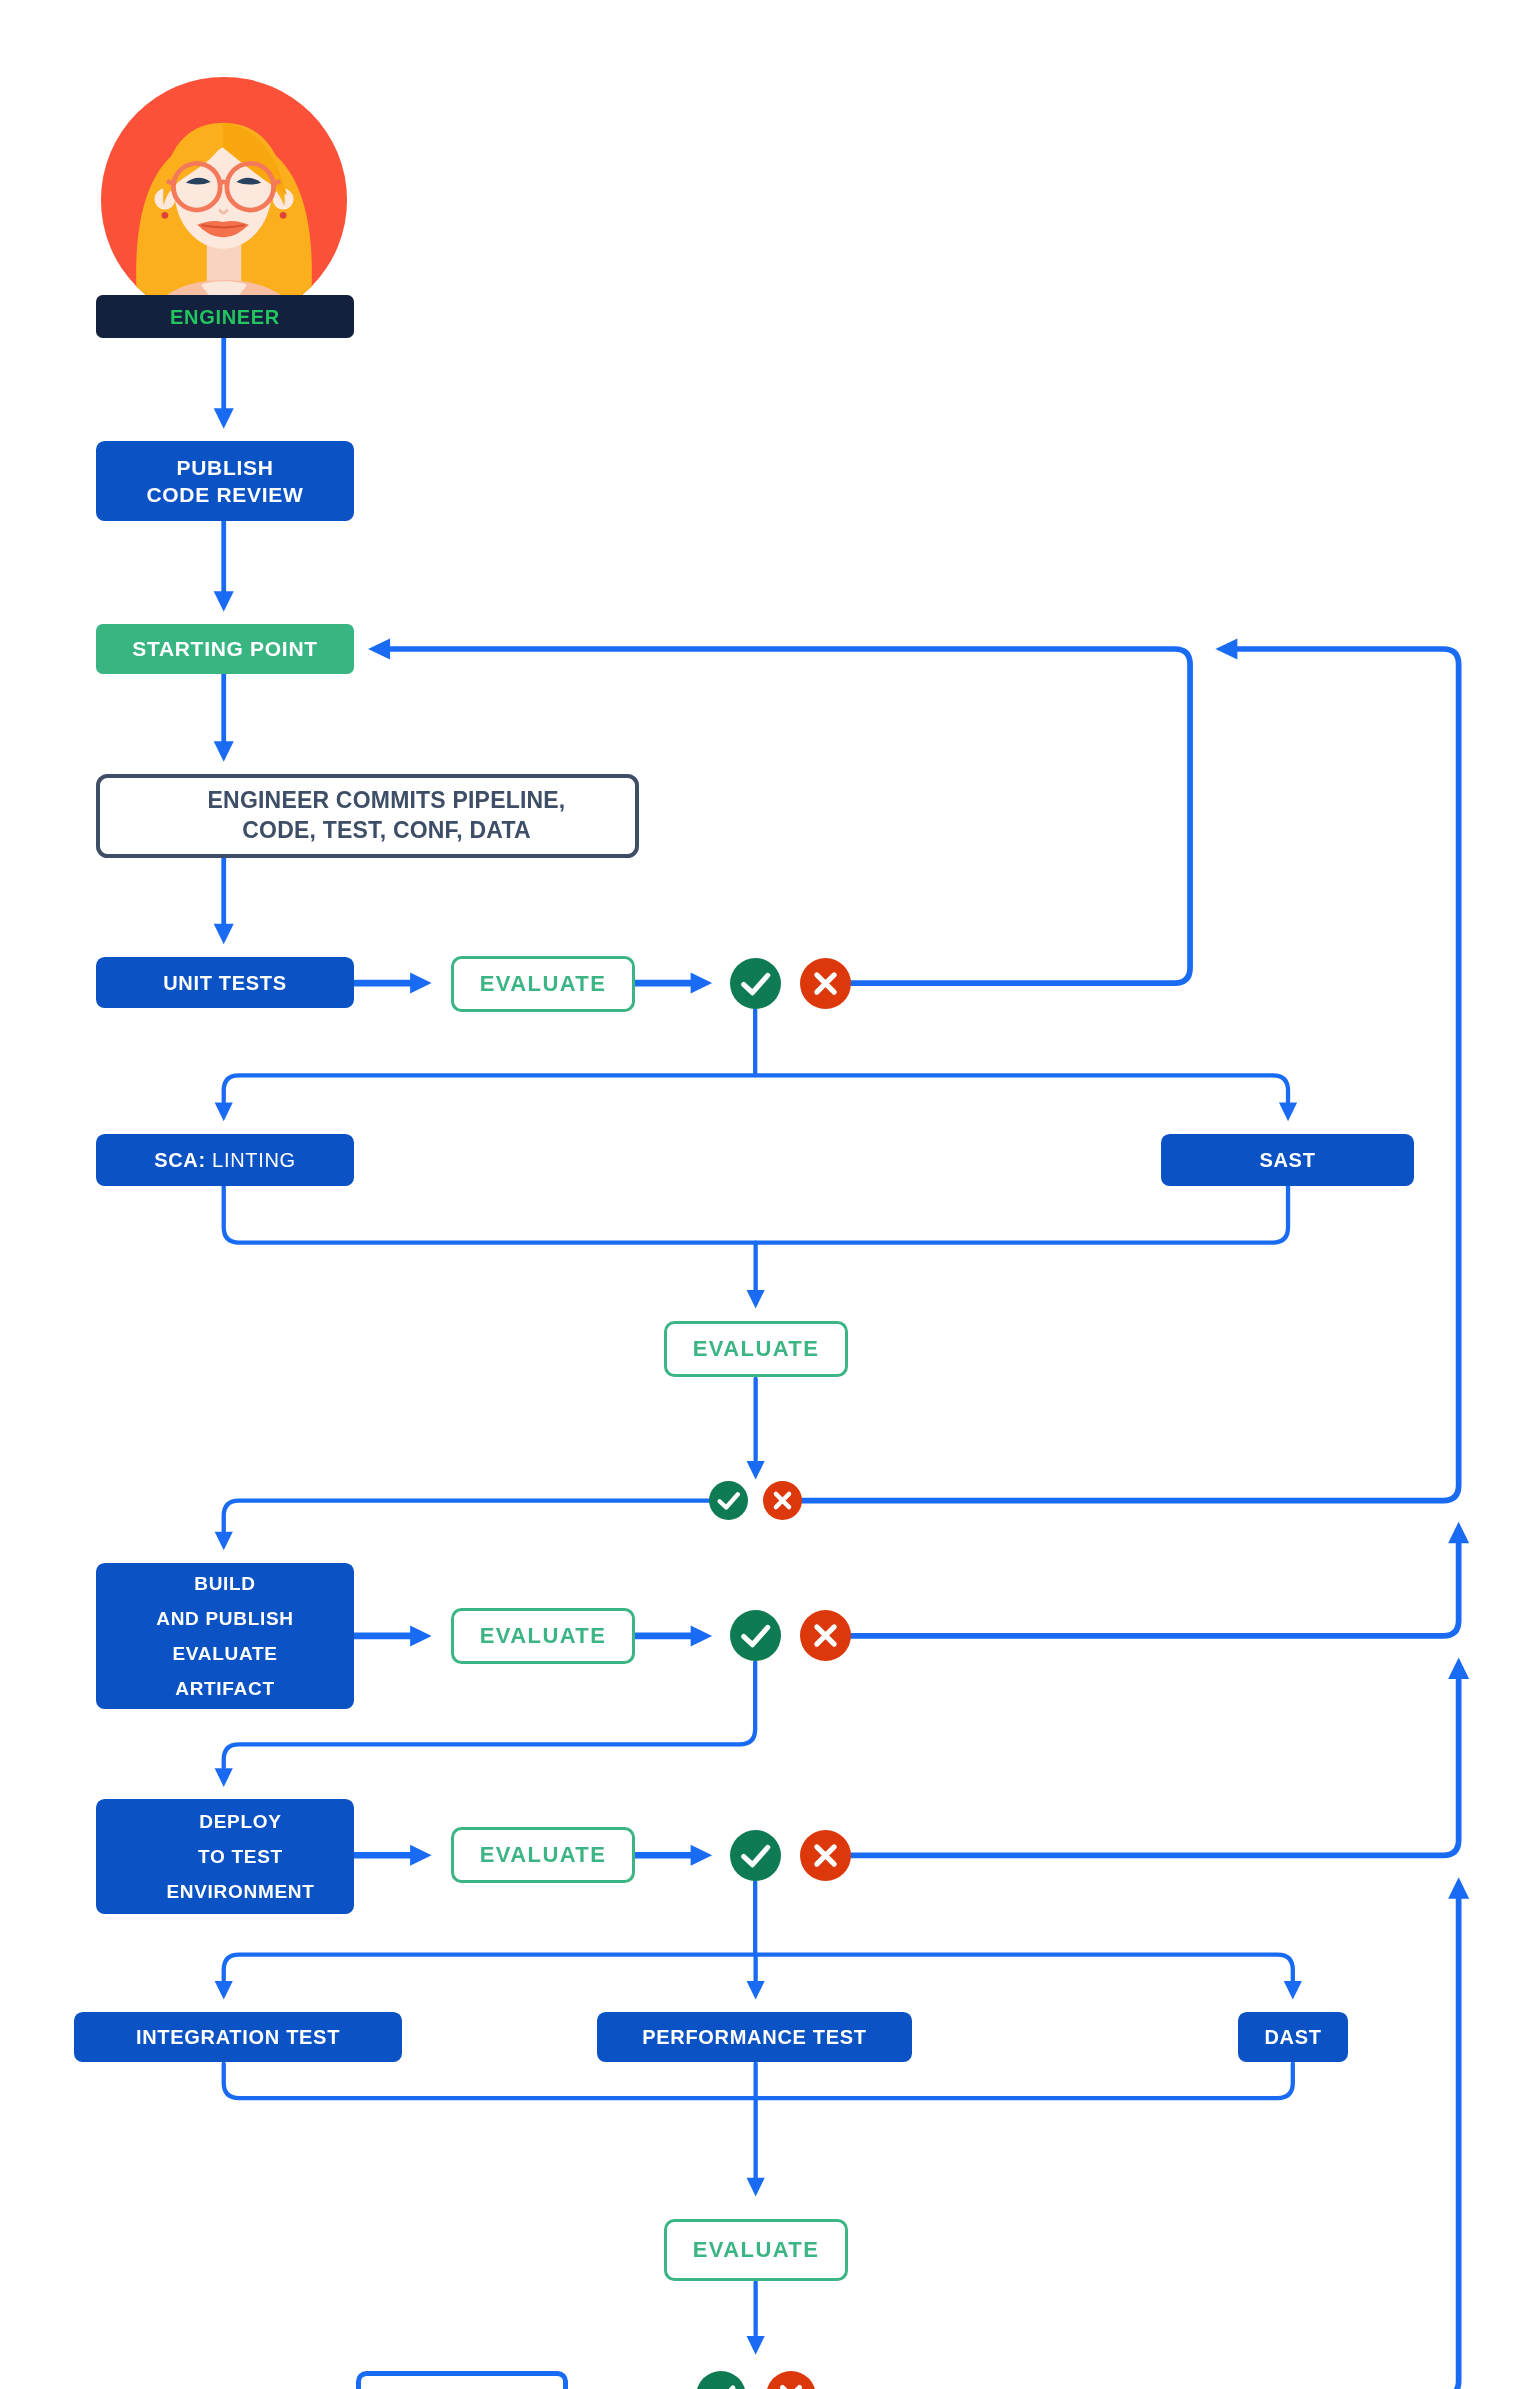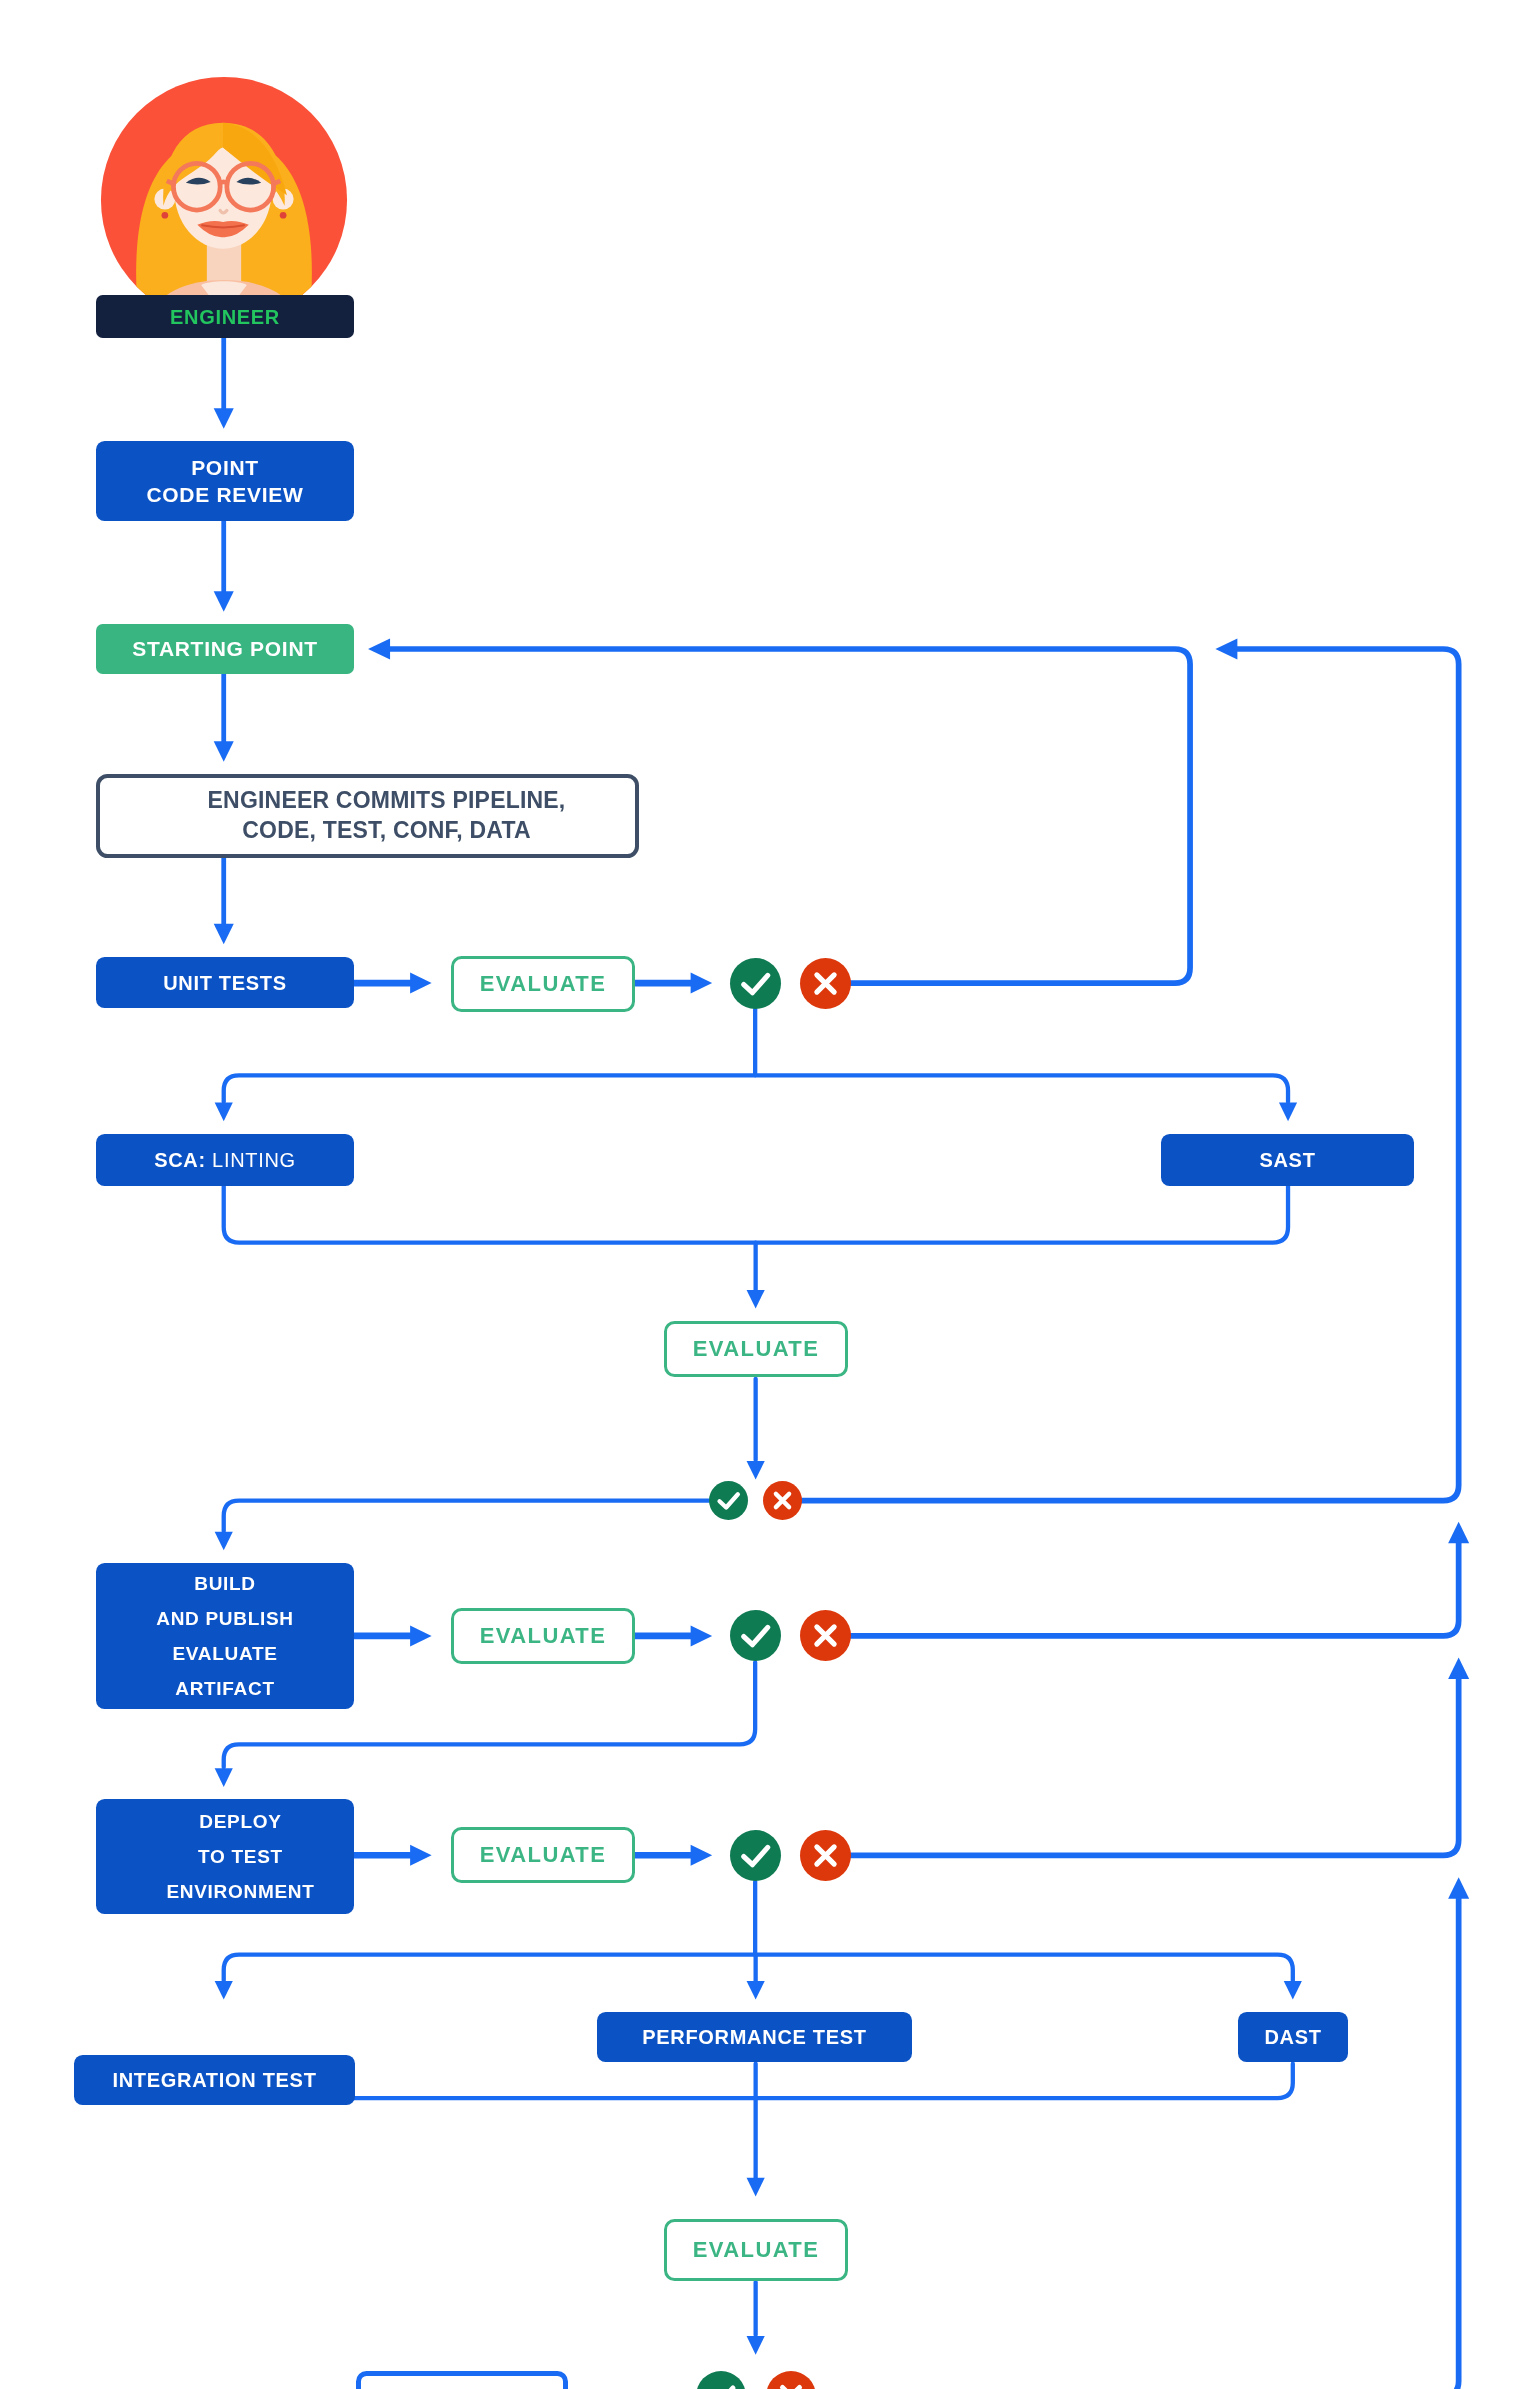--- a/index.html
+++ b/index.html
@@ -148,21 +148,21 @@
         <path d="M364 226 L 378 220"></path>
       </g>
     </g>
   </svg>
 
   <div class="node navy f42" style="left:96px;top:295px;width:258px;height:43px;">
     <span>ENGINEER</span>
   </div>
 
   <div class="node blue f44" style="left:96px;top:441px;width:258px;height:80px;">
-    <span>POINT</span>
+    <span>PUBLISH</span>
     <span>CODE REVIEW</span>
   </div>
 
   <div class="node green f44" style="left:96px;top:624px;width:258px;height:50px;justify-content:center;">
     <span>STARTING POINT</span>
   </div>
 
   <div class="node outline-navy f48" style="left:96px;top:774px;width:543px;height:84px;letter-spacing:0.2px;">
     <span>ENGINEER COMMITS PIPELINE,</span>
     <span>CODE, TEST, CONF, DATA</span>
@@ -203,21 +203,21 @@
   <div class="node blue f40 lh-wide" style="left:96px;top:1799px;width:258px;height:115px;padding-left:31px;">
     <span>DEPLOY</span>
     <span>TO TEST</span>
     <span>ENVIRONMENT</span>
   </div>
 
   <div class="node outline-green f46" style="left:451px;top:1827px;width:184px;height:56px;">
     <span>EVALUATE</span>
   </div>
 
-  <div class="node blue f42" style="left:74px;top:2012px;width:281px;height:50px;margin-top:43px;">
+  <div class="node blue f42" style="left:74px;top:2012px;width:328px;height:50px;">
     <span>INTEGRATION TEST</span>
   </div>
 
   <div class="node blue f42" style="left:597px;top:2012px;width:315px;height:50px;">
     <span>PERFORMANCE TEST</span>
   </div>
 
   <div class="node blue f42" style="left:1238px;top:2012px;width:110px;height:50px;">
     <span>DAST</span>
   </div>

